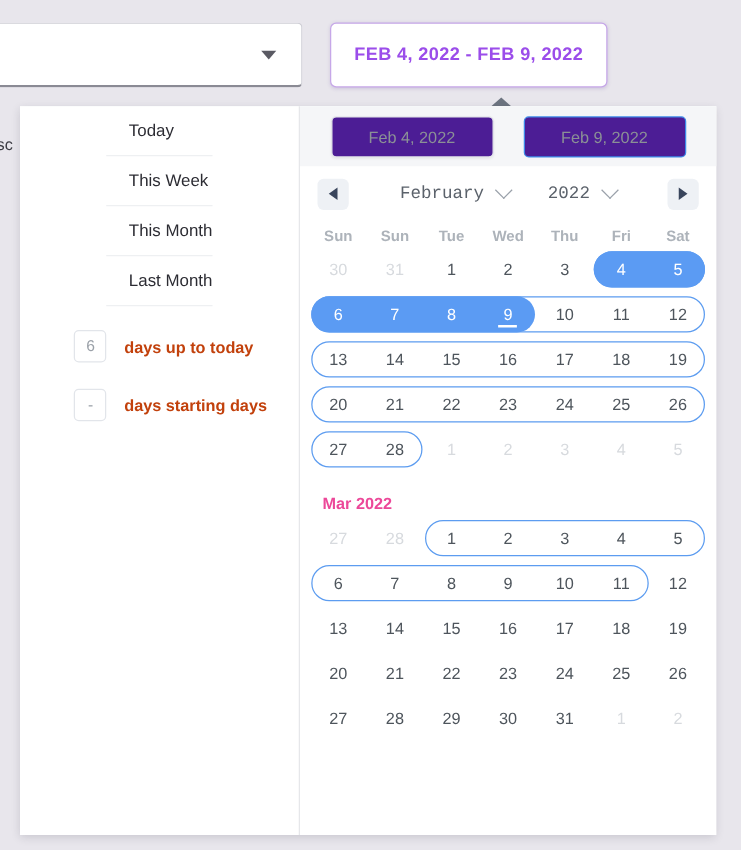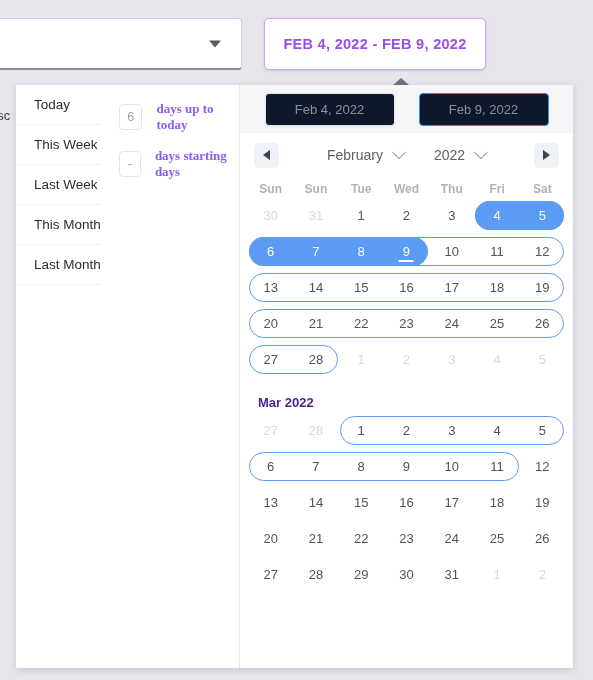--- a/index.html
+++ b/index.html
@@ -47,68 +47,68 @@
     position:absolute;left:16px;top:85px;width:557px;height:583px;
     background:#f5f6f8;
     box-shadow:0 2px 7px rgba(40,40,60,.17);
     display:flex;
     box-sizing:border-box;
   }
   
   .presets{
     width:224px;background:#ffffff;border-right:1px solid #e6e7ea;
     box-sizing:border-box;flex:0 0 224px;
-    display:flex;
+    display:flex;flex-direction:column;align-items:center;
   }
   .preset-item{
     height:39px;line-height:39px;padding-left:18px;
     font-size:13.5px;color:#2c2c33;
     border-bottom:1px solid #eef0f2;
     cursor:pointer;white-space:nowrap;
   }
   .days-row{
     display:flex;align-items:center;height:40px;padding-left:18px;margin-top:7px;
   }
   .days-row:first-of-type{margin-top:12px;}
   .days-box{
     width:26px;height:26px;border:1px solid #e2e5ea;border-radius:4px;
     background:#fff;text-align:center;line-height:25px;
     font-size:12.5px;color:#9aa0a8;box-sizing:border-box;
   }
   .days-label{
-    margin-left:14px;font-size:13px;color:#8b5cf6;font-weight:bold;font-family:Liberation Serif, serif;
+    margin-left:14px;font-size:13px;color:#c2410c;font-weight:bold;
   }
 
   
   .calendar{
     flex:1 1 auto;background:#ffffff;box-sizing:border-box;position:relative;
   }
   .cal-top{
     height:48px;background:#f5f6f8;display:flex;align-items:center;
     justify-content:center;gap:24px;padding:0 10px;box-sizing:border-box;
   }
   .date-field{
-    width:130px;height:33px;background:#0f172a;border:1px solid #e4e6ea;
+    width:130px;height:33px;background:#4c1d95;border:1px solid #e4e6ea;
     border-radius:4px;display:flex;align-items:center;justify-content:center;
     font-size:13px;color:#8b9096;box-sizing:border-box;
     box-shadow:0 1px 2px rgba(30,40,60,.07);
   }
   .date-field.active{border:1px solid #3e8ae8;box-shadow:none;}
 
   .nav-row{
     height:44px;display:flex;align-items:center;padding:0 14px;
     box-sizing:border-box;
   }
   .nav-btn{
     width:25px;height:25px;background:#eef1f5;border-radius:5px;border:none;
     display:flex;align-items:center;justify-content:center;cursor:pointer;padding:0;
   }
   .nav-btn .tri-l{width:0;height:0;border-top:5px solid transparent;border-bottom:5px solid transparent;border-right:7px solid #39455c;}
   .nav-btn .tri-r{width:0;height:0;border-top:5px solid transparent;border-bottom:5px solid transparent;border-left:7px solid #39455c;}
-  .nav-mid{flex:1 1 auto;display:flex;align-items:flex-end;justify-content:center;gap:30px;}
+  .nav-mid{flex:1 1 auto;display:flex;align-items:flex-end;justify-content:center;gap:30px;font-family:Liberation Mono, monospace;}
   .sel-group{display:flex;align-items:center;gap:11px;cursor:pointer;}
   .sel-group .sel-txt{font-size:14px;color:#5b626b;}
   .chev{width:9px;height:9px;border-right:1.6px solid #9aa1aa;border-bottom:1.6px solid #9aa1aa;transform:rotate(45deg) translate(-2px,-2px);}
 
   .dow-row{display:flex;padding:0 8px;box-sizing:border-box;}
   .dow{flex:1 1 0;text-align:center;font-size:12px;color:#adb3ba;line-height:24px;font-weight:bold;}
 
   .week{
     display:flex;padding:0 8px;height:29px;box-sizing:border-box;
     margin-bottom:7px;position:relative;
@@ -128,21 +128,21 @@
     position:absolute;top:0;height:29px;border:1.4px solid #5c9cf0;
     border-radius:15px;box-sizing:border-box;z-index:1;pointer-events:none;
   }
   
   .fill{
     position:absolute;top:0;height:29px;background:#5b9bf3;
     border-radius:15px;z-index:1;pointer-events:none;
   }
 
   .month-sub{
-    font-size:13px;font-weight:bold;color:#4c1d95;
+    font-size:13px;font-weight:bold;color:#ec4899;
     padding:14px 0 6px 18px;
   }
 </style>
 </head>
 <body>
 
 <div id="bg-layer">
 
   <div class="select-control">
     <span class="select-caret"></span>
@@ -156,21 +156,20 @@
 
   <div class="tip-arrow"></div>
 </div>
 
 <div id="popup">
 
   <div class="presets">
     <div id="preset-container">
         <div class="preset-item">Today</div>
         <div class="preset-item">This Week</div>
-        <div class="preset-item">Last Week</div>
         <div class="preset-item">This Month</div>
         <div class="preset-item">Last Month</div>
       </div>
     <div id="relative-container">
         <div class="days-row">
           <div class="days-box">6</div>
           <div class="days-label">days up to today</div>
         </div>
         <div class="days-row">
           <div class="days-box">-</div>

